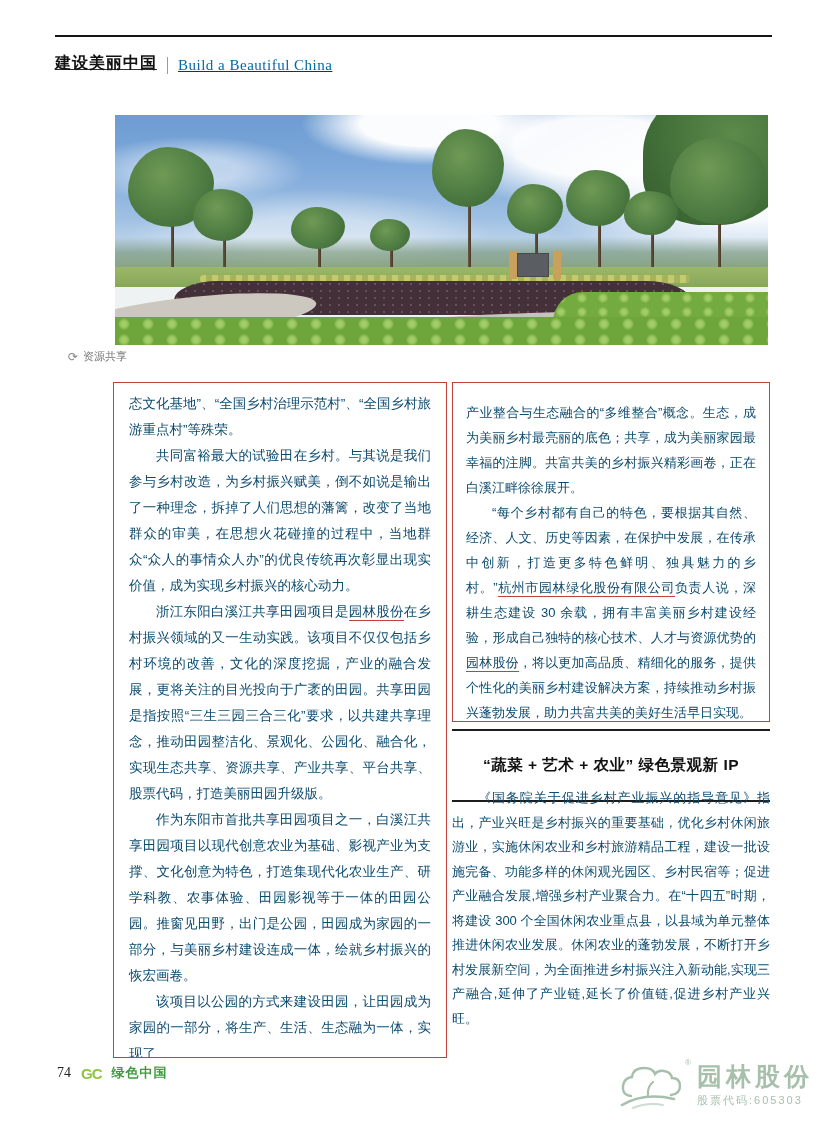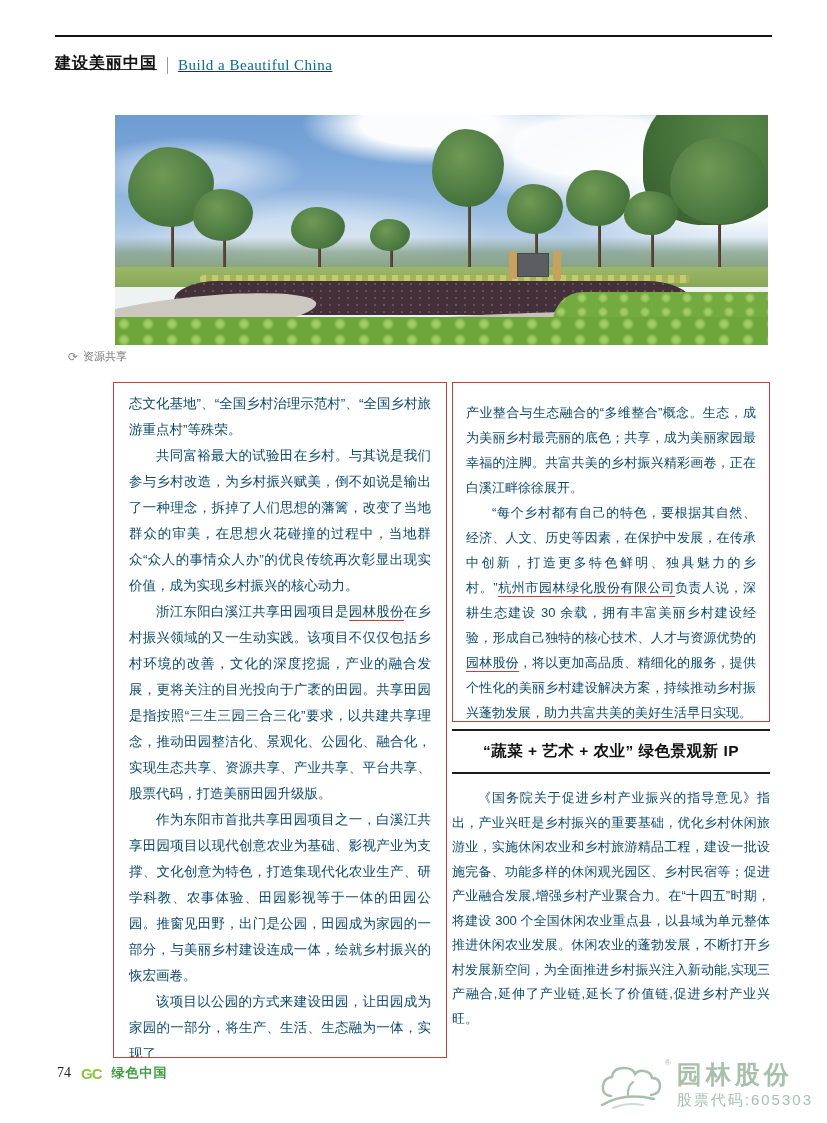--- a/index.html
+++ b/index.html
@@ -54,21 +54,21 @@
   
   .caption{position:absolute;left:68px;top:349px;display:flex;align-items:center;gap:5px;color:#757575;font-size:11px;}
   .caption .ic{font-size:12px;color:#8a8a8a;}
 
   
   .red-box-left{position:absolute;left:113px;top:382px;width:334px;height:676px;border:1.5px solid #c4403c;
     box-sizing:border-box;padding:8px 15px;overflow:hidden;}
   .red-box-right{position:absolute;left:452px;top:382px;width:318px;height:340px;border:1.5px solid #c4403c;
     box-sizing:border-box;padding:17px 13px;overflow:hidden;}
   .section-head{position:absolute;left:452px;top:729px;width:318px;box-sizing:border-box;
-    border-top:2px solid #1c1c1c;border-bottom:2px solid #1c1c1c;padding:10px 0;text-align:center;
+    border-top:2px solid #1c1c1c;border-bottom:2px solid #1c1c1c;padding:24px 0;text-align:center;
     font-weight:bold;font-size:15.5px;color:#111;letter-spacing:.5px;}
   .right-bottom{position:absolute;left:452px;top:786px;width:318px;height:272px;overflow:hidden;}
 
   .para{margin:0;text-indent:2em;text-align:justify;color:#0c4a6e;}
   .para.noindent{text-indent:0;}
   .red-box-left .para{font-size:13.5px;line-height:26px;}
   .red-box-right .para{font-size:13px;line-height:25px;}
   .right-bottom .para{font-size:13px;line-height:24.5px;}
   .red-u{border-bottom:1.5px solid #c4403c;padding-bottom:1px;}
 
@@ -76,21 +76,21 @@
   .footer-left{position:absolute;left:57px;top:1064px;display:flex;align-items:center;gap:10px;justify-content:flex-end;}
   .pagenum{font-family:"Liberation Serif","DejaVu Serif",serif;font-size:14px;color:#222;}
   .gc-mark{font-weight:900;font-size:15px;letter-spacing:-1px;color:#8bc53f;}
   .mag-name{font-weight:bold;font-size:13px;color:#3f9b3f;letter-spacing:1px;}
 
   .footer-right{position:absolute;right:14px;top:1056px;display:flex;align-items:center;gap:8px;color:#a7c0ac;}
   .logo-art{position:relative;width:72px;height:56px;}
   .logo-art .reg{position:absolute;right:-2px;top:2px;font-size:8px;color:#a7c0ac;}
   .logo-text{display:flex;flex-direction:column;}
   .company{font-size:25px;font-weight:bold;color:#a7c0ac;letter-spacing:4px;line-height:30px;}
-  .stock{font-size:15px;color:#a7c0ac;letter-spacing:2px;margin-top:2px;}
+  .stock{font-size:11px;color:#a7c0ac;letter-spacing:2px;margin-top:2px;}
 </style>
 </head>
 <body>
 
 <div class="page">
 
   <div class="top-rule"></div>
   <div class="header-row">
     <span class="hdr-cn">建设美丽中国</span>
     <span class="hdr-sep"></span>

